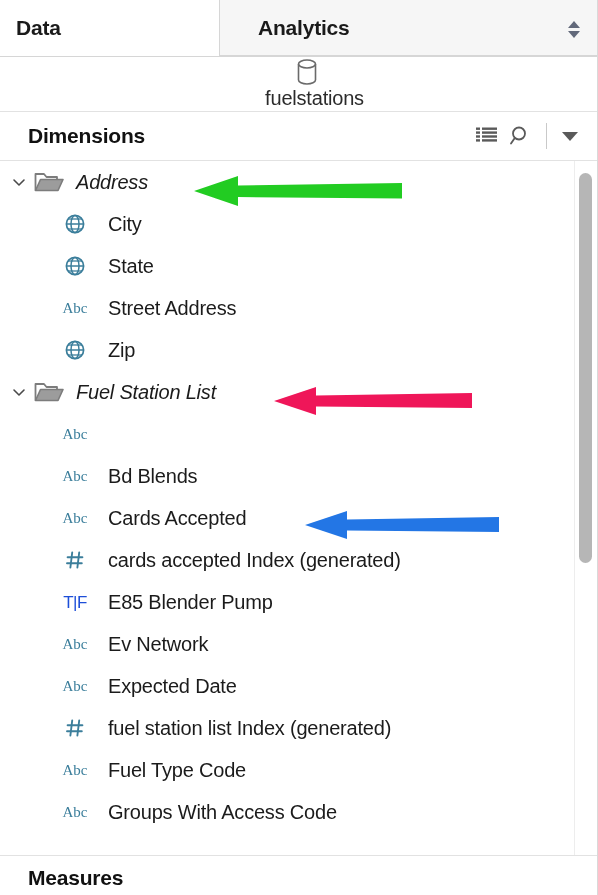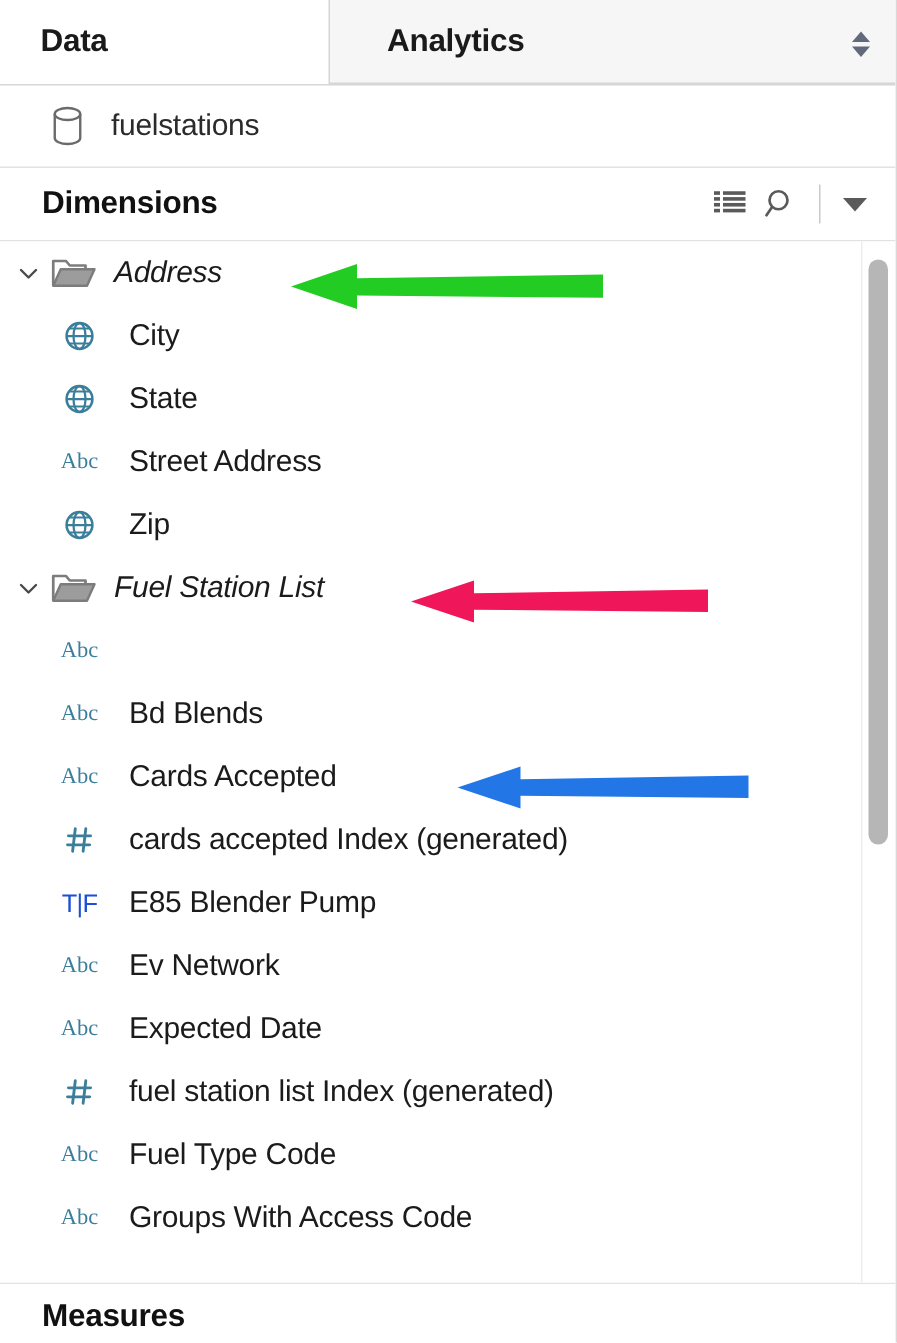--- a/index.html
+++ b/index.html
@@ -38,21 +38,21 @@
     align-items: center;
     box-sizing: border-box;
     font-size: 21px;
     font-weight: bold;
     color: #1a1a1a;
     letter-spacing: -0.2px;
     cursor: default;
   }
   .tab-data {
     width: 220px;
-    padding-left: 27px;
+    padding-left: 16px;
     background: #ffffff;
     border-right: 1px solid #d6d6d6;
   }
   .tab-analytics {
     flex: 1;
     padding-left: 38px;
     background: #f6f6f6;
     border-bottom: 1px solid #d6d6d6;
     position: relative;
     top: 0;
@@ -79,20 +79,21 @@
   .tri-dn { border-top: 7px solid #62697a; }
 
   
   .datasource-row {
     height: 54px;
     display: flex;
     align-items: center;
     padding-left: 32px;
     border-bottom: 1px solid #e2e2e2;
     background: #ffffff;
+    flex-direction: column;
   }
   .ds-icon { width: 26px; height: 30px; margin-right: 16px; flex: 0 0 auto; }
   .ds-label {
     font-size: 20px;
     color: #2b2b2b;
     letter-spacing: -0.2px;
   }
 
   
   .section-header {
@@ -143,21 +144,21 @@
     overflow: hidden;
   }
   .row {
     height: 42px;
     display: flex;
     align-items: center;
     cursor: default;
     position: relative;
   }
   .row.group { padding-left: 8px; }
-  .row.field { padding-left: 36px; }
+  .row.field { padding-left: 58px; }
 
   .chevron {
     width: 22px;
     height: 22px;
     flex: 0 0 auto;
     display: flex;
     align-items: center;
     justify-content: center;
     margin-right: 4px;
   }

